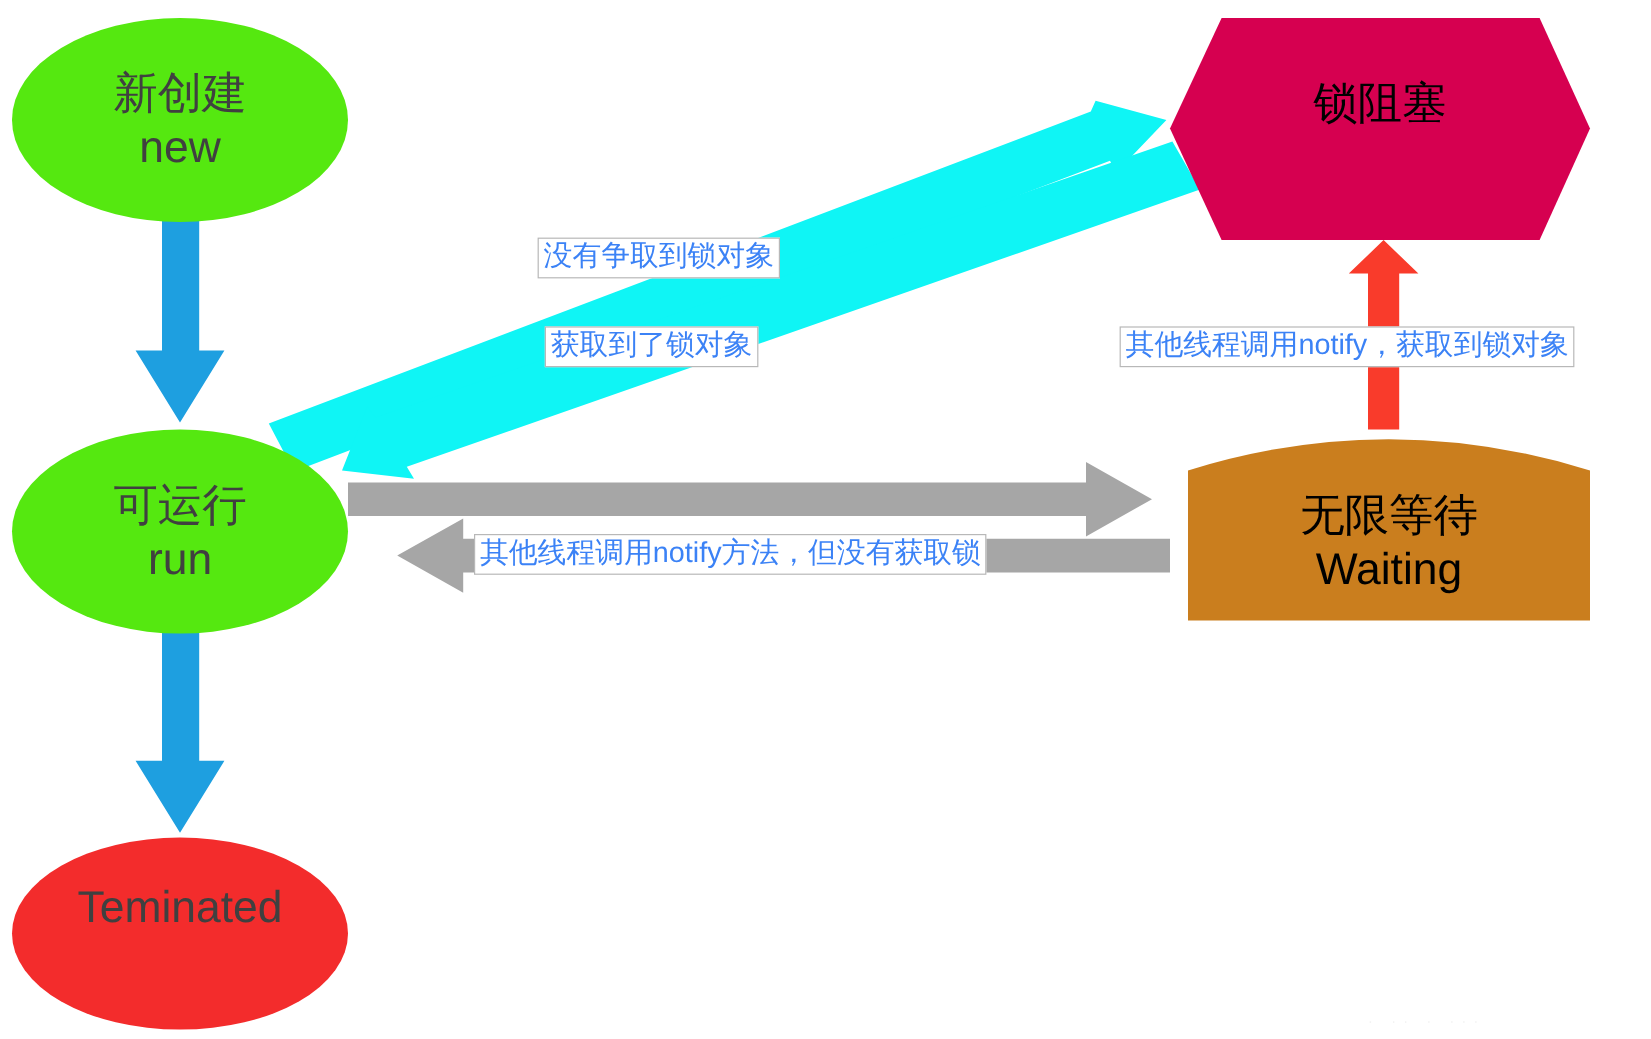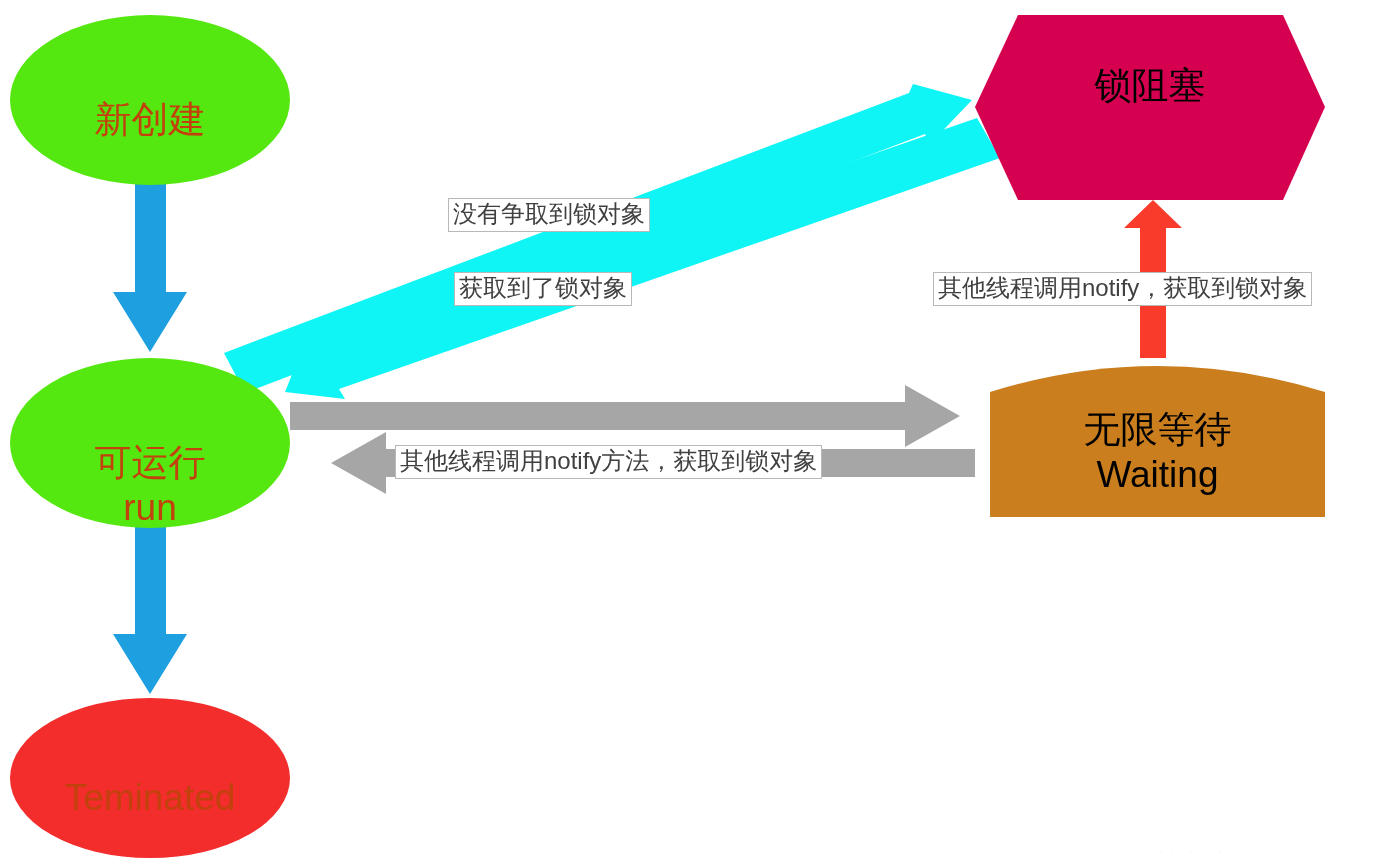--- a/index.html
+++ b/index.html
@@ -32,28 +32,28 @@
     white-space: nowrap;
   }
   .node-label .cn {
     display: block;
     font-size: 37px;
   }
   .node-label .en {
     display: block;
     font-size: 37px;
   }
-  .lbl-white { color: #c2410c; margin-top: 42px; }
+  .lbl-white { color: #404040; }
   .lbl-dark  { color: #000000; }
 
   .edge-label {
     position: absolute;
     background: #ffffff;
     border: 1px solid #b8b8b8;
-    color: #404040;
+    color: #3b82f6;
     font-size: 24px;
     line-height: 28px;
     padding: 1px 4px 3px 4px;
     white-space: nowrap;
     box-sizing: border-box;
   }
   .watermark {
     position: absolute;
     font-size: 12px;
     color: #f2f2f2;
@@ -112,20 +112,21 @@
       <polygon points="1018,15 1283,15 1325,107 1283,200 1018,200 975,107" fill="#d60050"></polygon>
     </g>
 
     <g>
       <path d="M990,392 Q1157,340 1325,392 L1325,517 L990,517 Z" fill="#ca7e1e"></path>
     </g>
   </svg>
 
   <div class="node-label lbl-white" style="left:10px; top:55px; width:280px;">
     <span class="cn">新创建</span>
+    <span class="en">new</span>
   </div>
 
   <div class="node-label lbl-white" style="left:10px; top:398px; width:280px;">
     <span class="cn">可运行</span>
     <span class="en">run</span>
   </div>
 
   <div class="node-label lbl-white" style="left:5px; top:733px; width:290px;">
     <span class="en">Teminated</span>
   </div>
@@ -137,19 +138,19 @@
   <div class="node-label lbl-dark" style="left:990px; top:407px; width:335px;">
     <span class="cn">无限等待</span>
     <span class="en">Waiting</span>
   </div>
 
   <div class="edge-label" style="left:448px; top:198px;">没有争取到锁对象</div>
 
   <div class="edge-label" style="left:454px; top:272px;">获取到了锁对象</div>
 
 
-  <div class="edge-label" style="left:395px; top:445px;">其他线程调用notify方法，获取到锁对象</div>
+  <div class="edge-label" style="left:395px; top:445px;">其他线程调用notify方法，但没有获取锁</div>
 
   <div class="edge-label" style="left:933px; top:272px;">其他线程调用notify，获取到锁对象</div>
 
   <div class="watermark" style="left:1140px; top:844px;">· ·· · ···</div>
 
 </div>
 
 </body></html>

